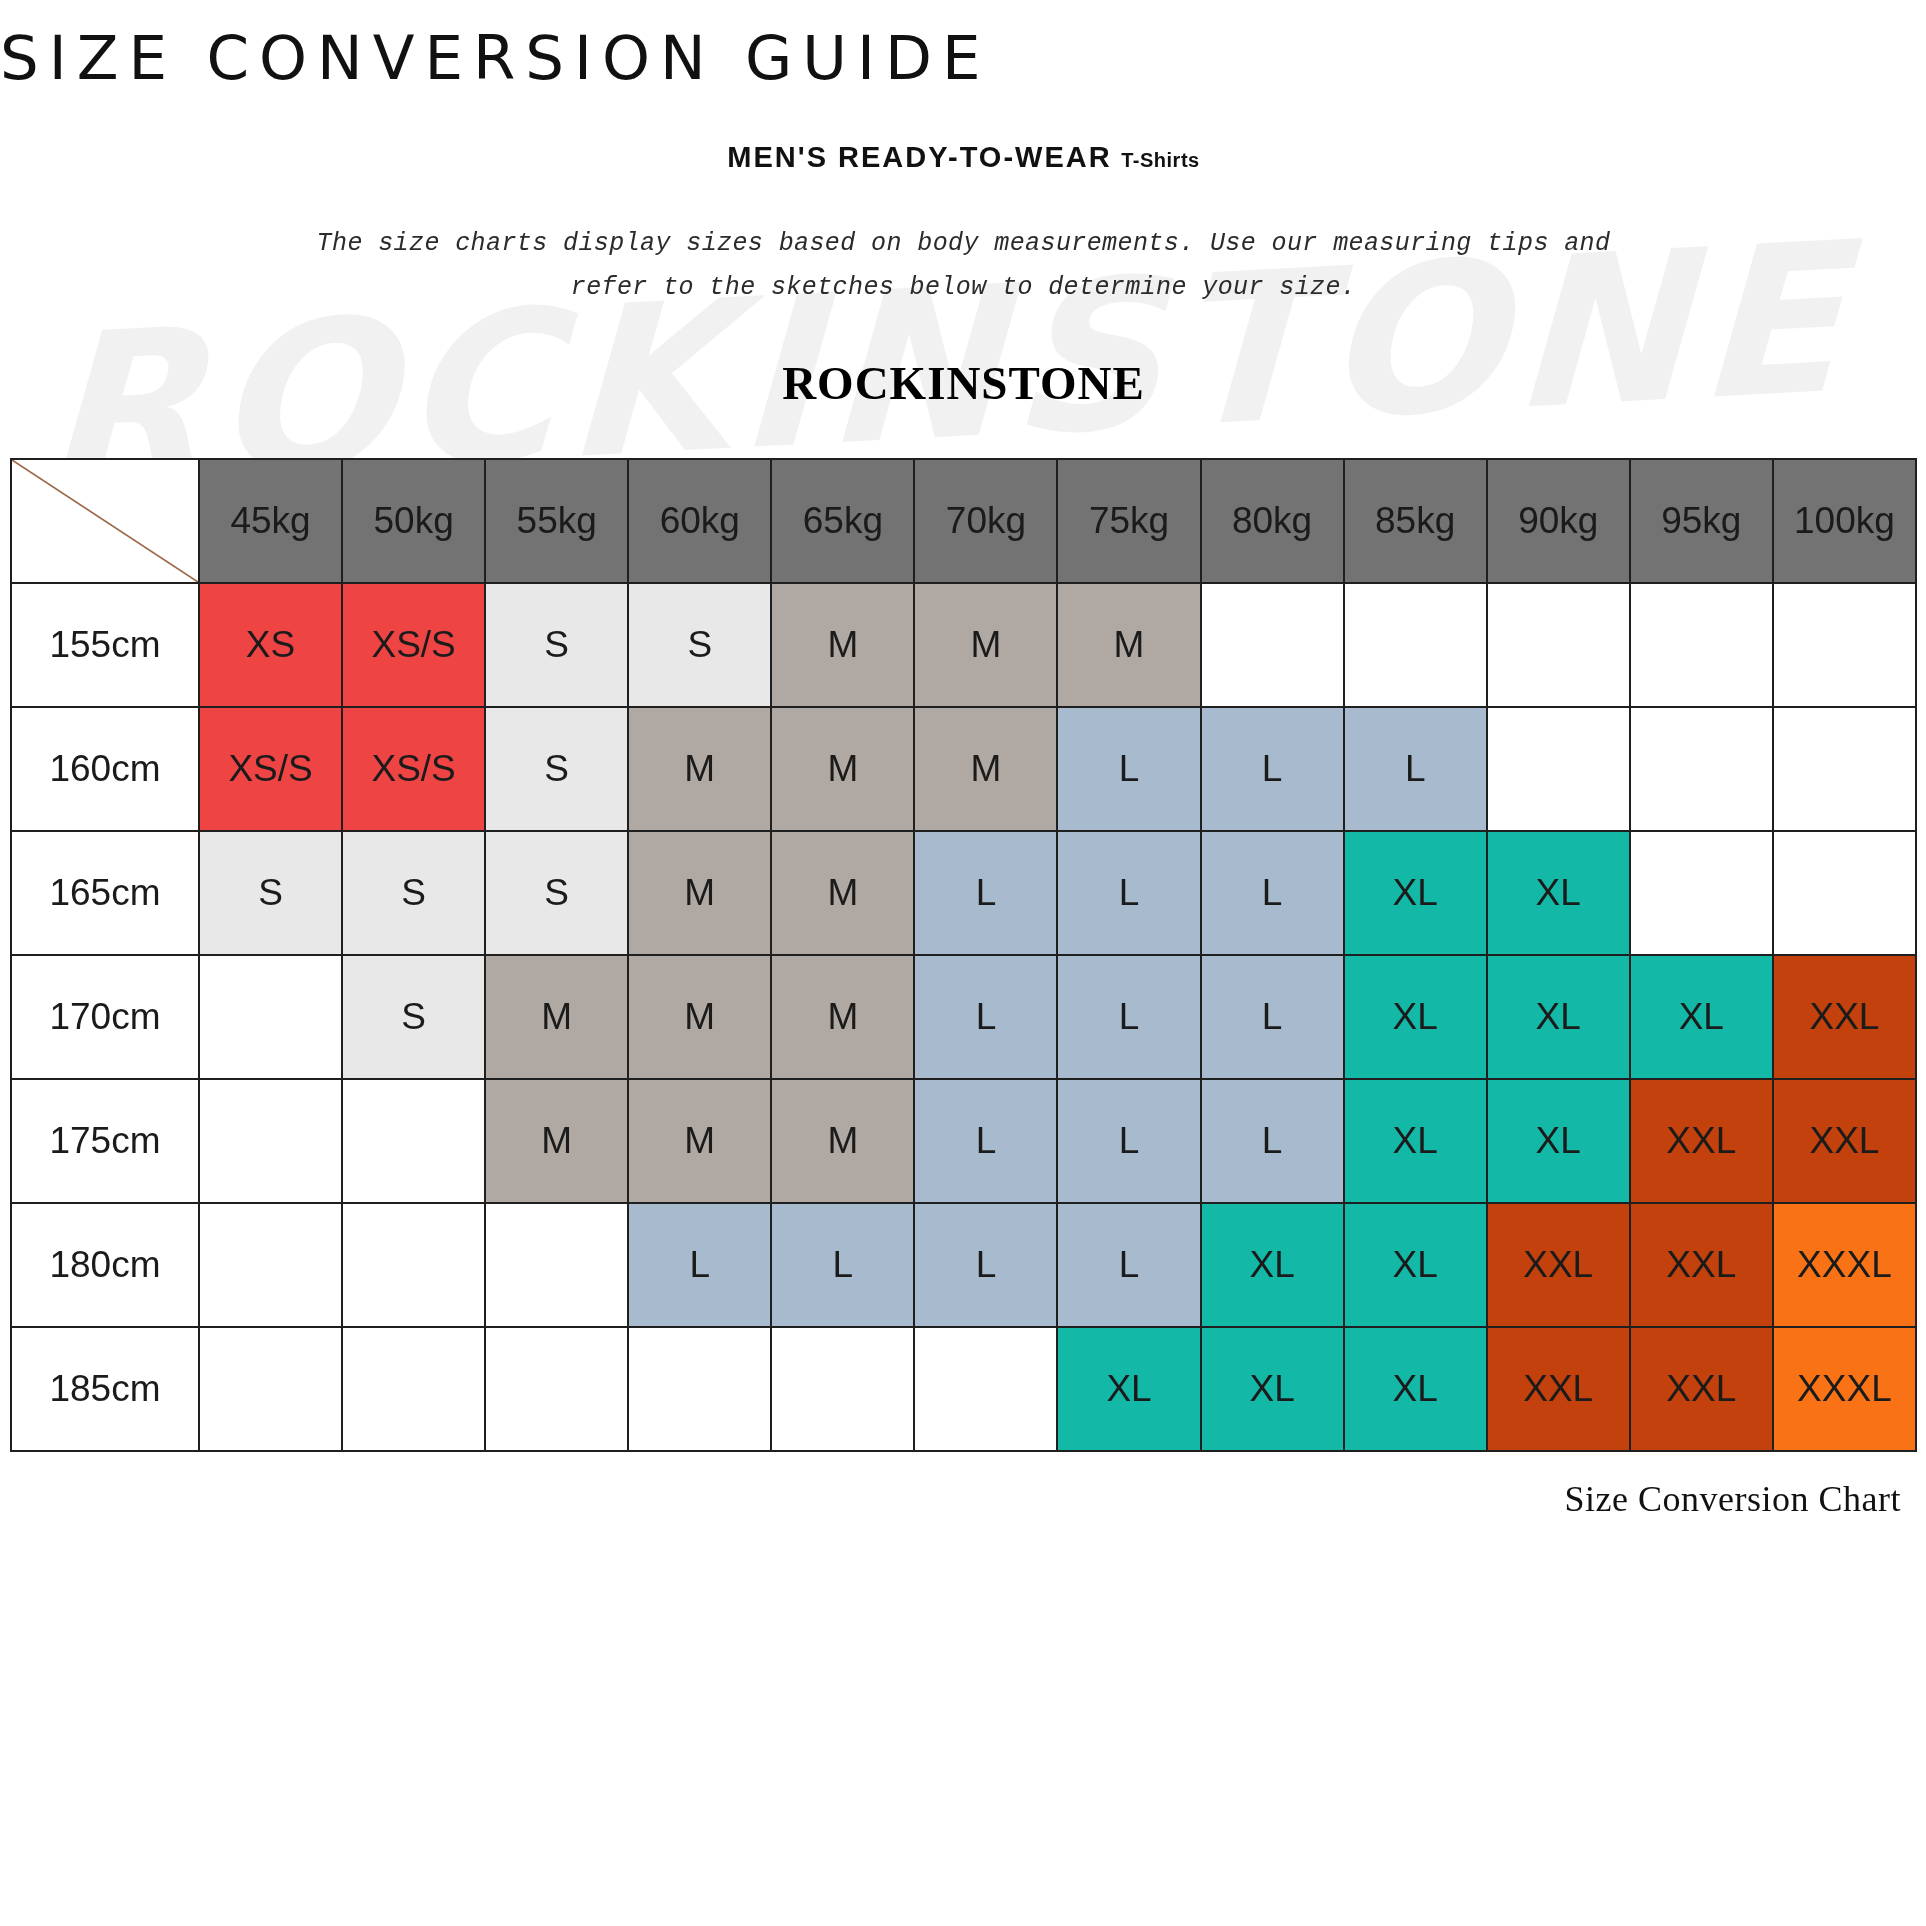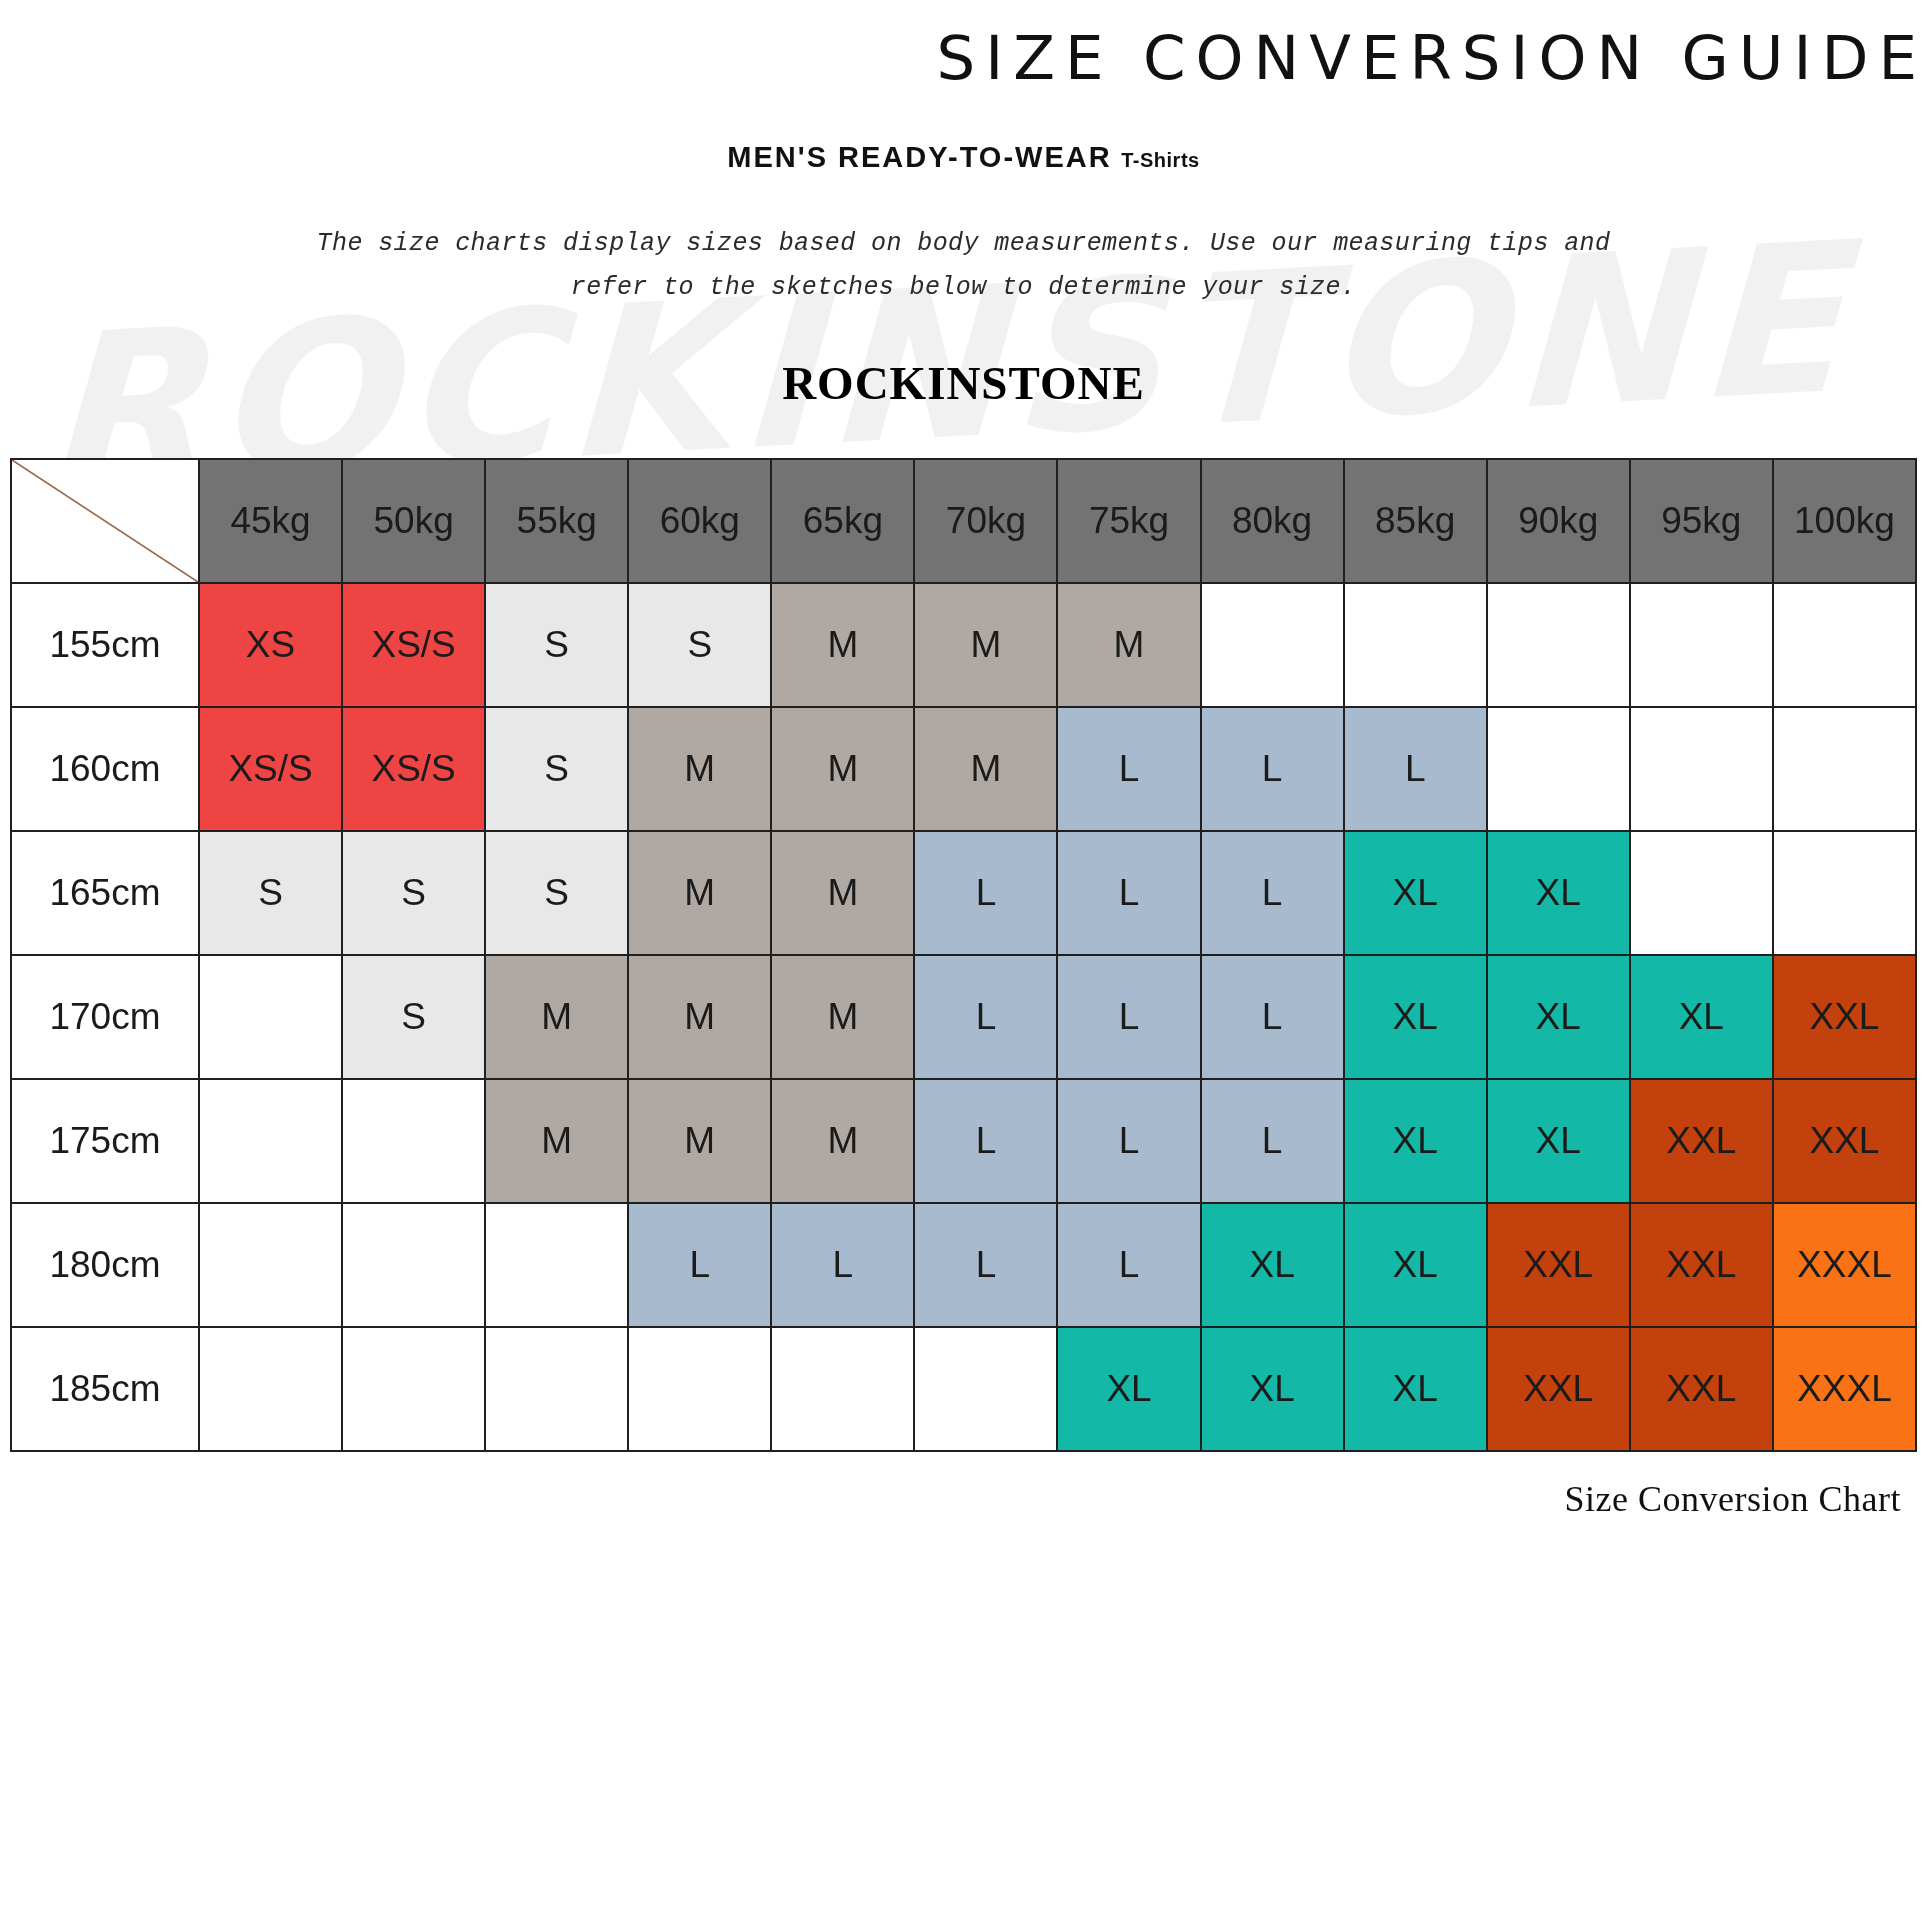--- a/index.html
+++ b/index.html
@@ -37,21 +37,21 @@
   }
 
   .page {
     position: relative;
     z-index: 2;
     padding: 0;
   }
 
   
   .main-title {
-    text-align: right;
+    text-align: left;
     font-family: "DejaVu Sans", sans-serif;
     font-size: 61px;
     font-weight: 400;
     letter-spacing: 10px;
     margin: 22px 0 0 0;
     color: #111;
   }
   .subtitle {
     text-align: center;
     margin: 48px 0 0 0;

